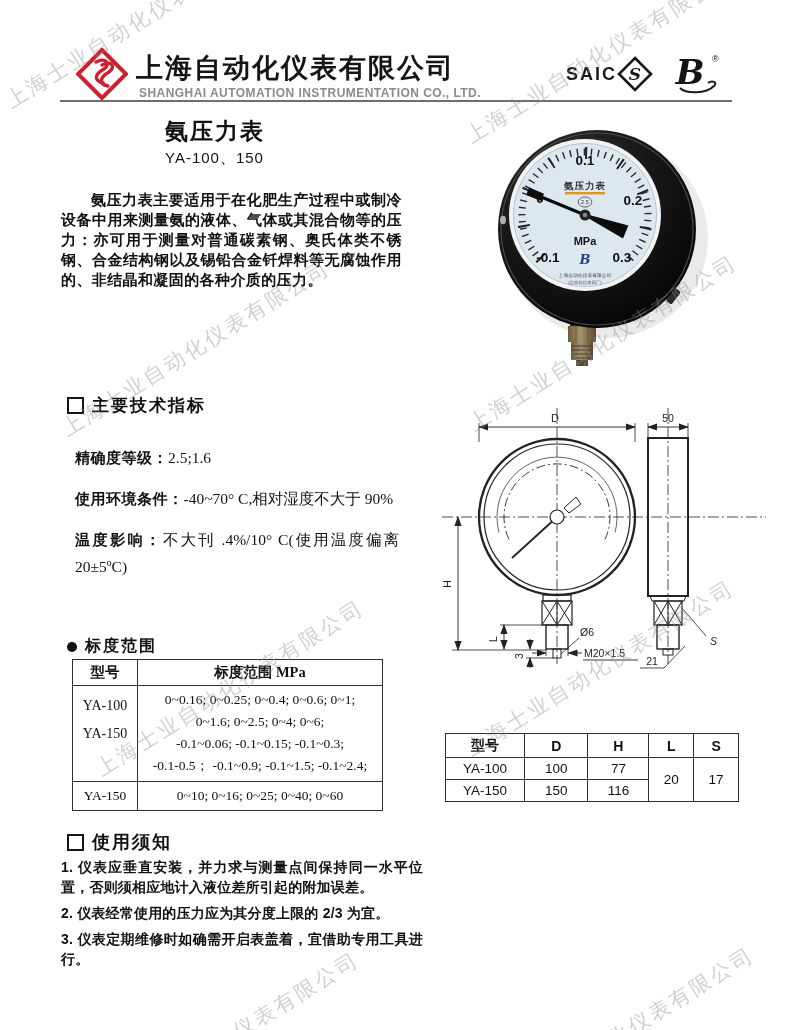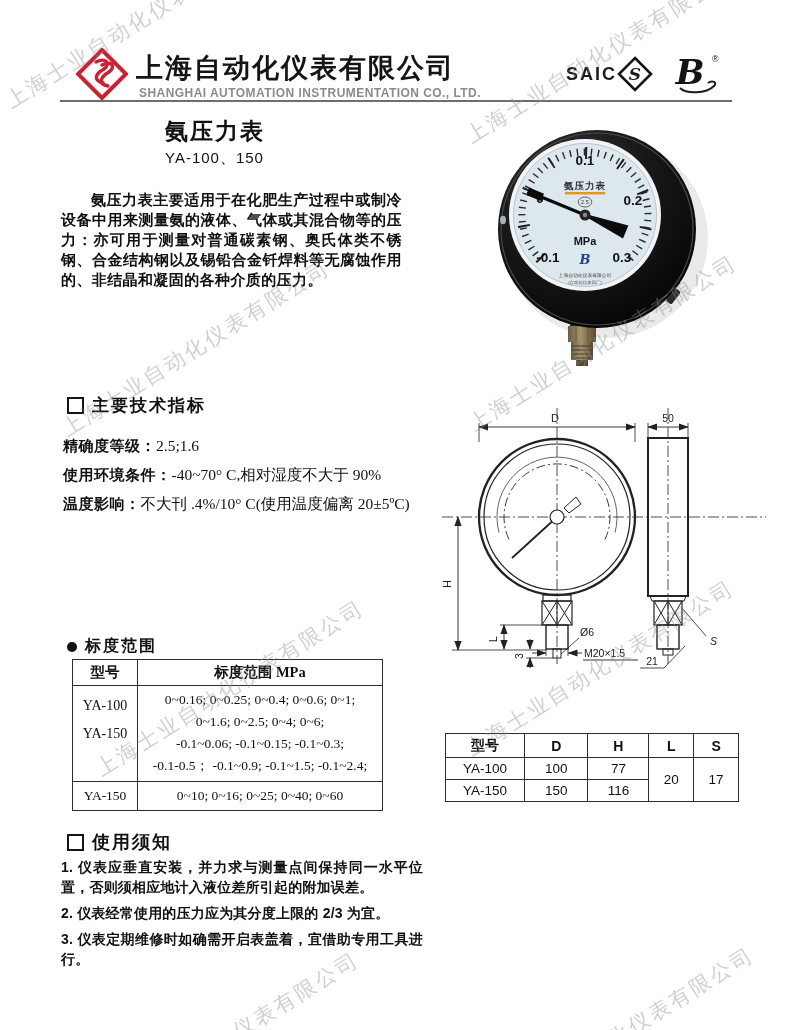--- a/index.html
+++ b/index.html
@@ -27,21 +27,21 @@
   
   .intro{position:absolute;left:61px;top:190px;width:341px;font-size:15px;line-height:20px;
          text-align:justify;text-indent:2em;font-weight:600;letter-spacing:.4px;z-index:1;margin:0;}
   
   .sec-head{position:absolute;display:flex;align-items:center;gap:8px;z-index:1;}
   .sq{width:13px;height:13px;border:2px solid #161616;flex:0 0 auto;}
   .dot{width:10px;height:10px;border-radius:50%;background:#111;flex:0 0 auto;}
   .sec-head .txt{font-size:17px;font-weight:bold;letter-spacing:2px;}
   
   .specs{position:absolute;left:61px;top:430px;width:352px;z-index:1;}
-  .specs p{margin:2px;font-size:15px;line-height:27px;text-align:justify;}
+  .specs p{margin:14px;font-size:15px;line-height:27px;text-align:justify;}
   .specs .lbl{font-weight:bold;letter-spacing:.5px;}
   .specs .val{font-family:"Liberation Serif",serif;font-size:15.5px;}
   
   table{border-collapse:collapse;z-index:1;}
   .scale-table{position:absolute;left:72px;top:659px;width:311px;
                font-family:"Liberation Serif",serif;}
   .scale-table th,.scale-table td{border:1.5px solid #2e2e2e;}
   .scale-table th{font-size:14.5px;font-weight:bold;height:23px;}
   .scale-table .c1{width:62px;text-align:center;}
   .scale-table .models-cell{vertical-align:top;padding-top:6px;}

